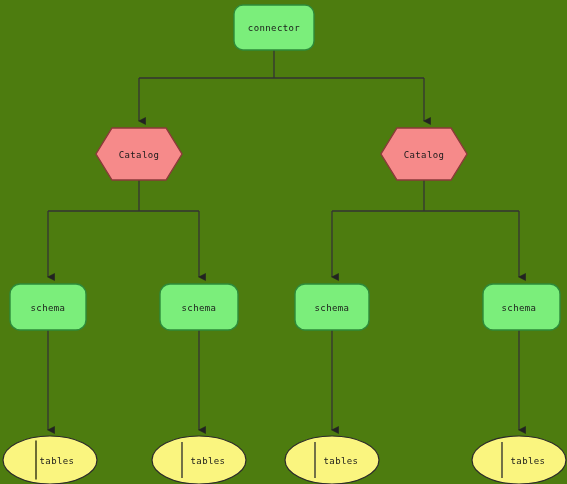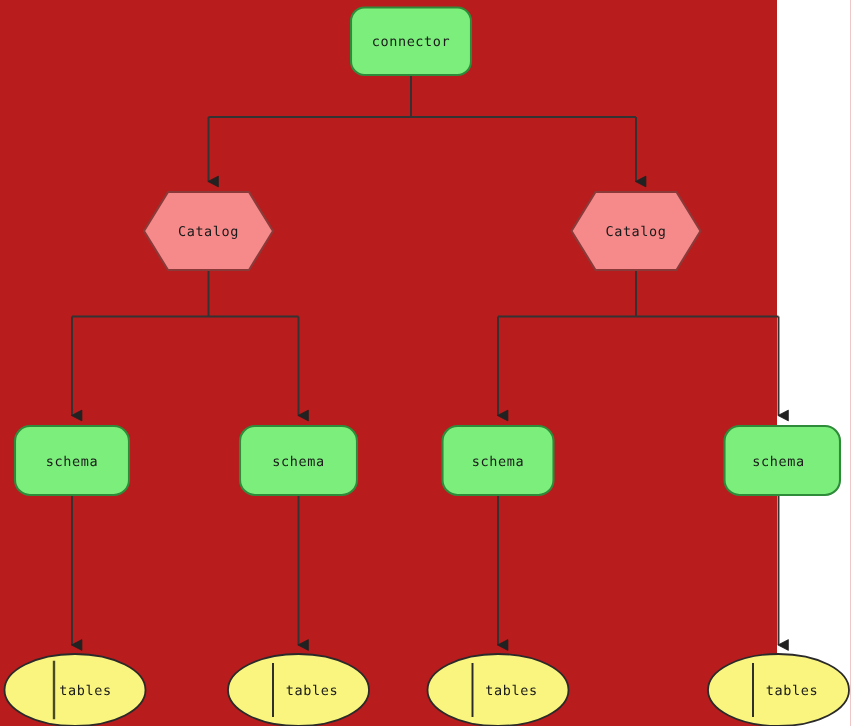--- a/index.html
+++ b/index.html
@@ -9,23 +9,23 @@
     background: #ffffff;
   }
   body {
     width: 567px;
     height: 484px;
     font-family: "DejaVu Sans Mono", "Liberation Mono", monospace;
     overflow: hidden;
   }
   #diagram-root {
     position: relative;
-    width: 518px;
+    width: 567px;
     height: 484px;
-    background: #b91c1c;
+    background: #4d7c0f;
   }
   svg#diagram-canvas {
     position: absolute;
     top: 0;
     left: 0;
     width: 567px;
     height: 484px;
     display: block;
   }
   .node-label {

